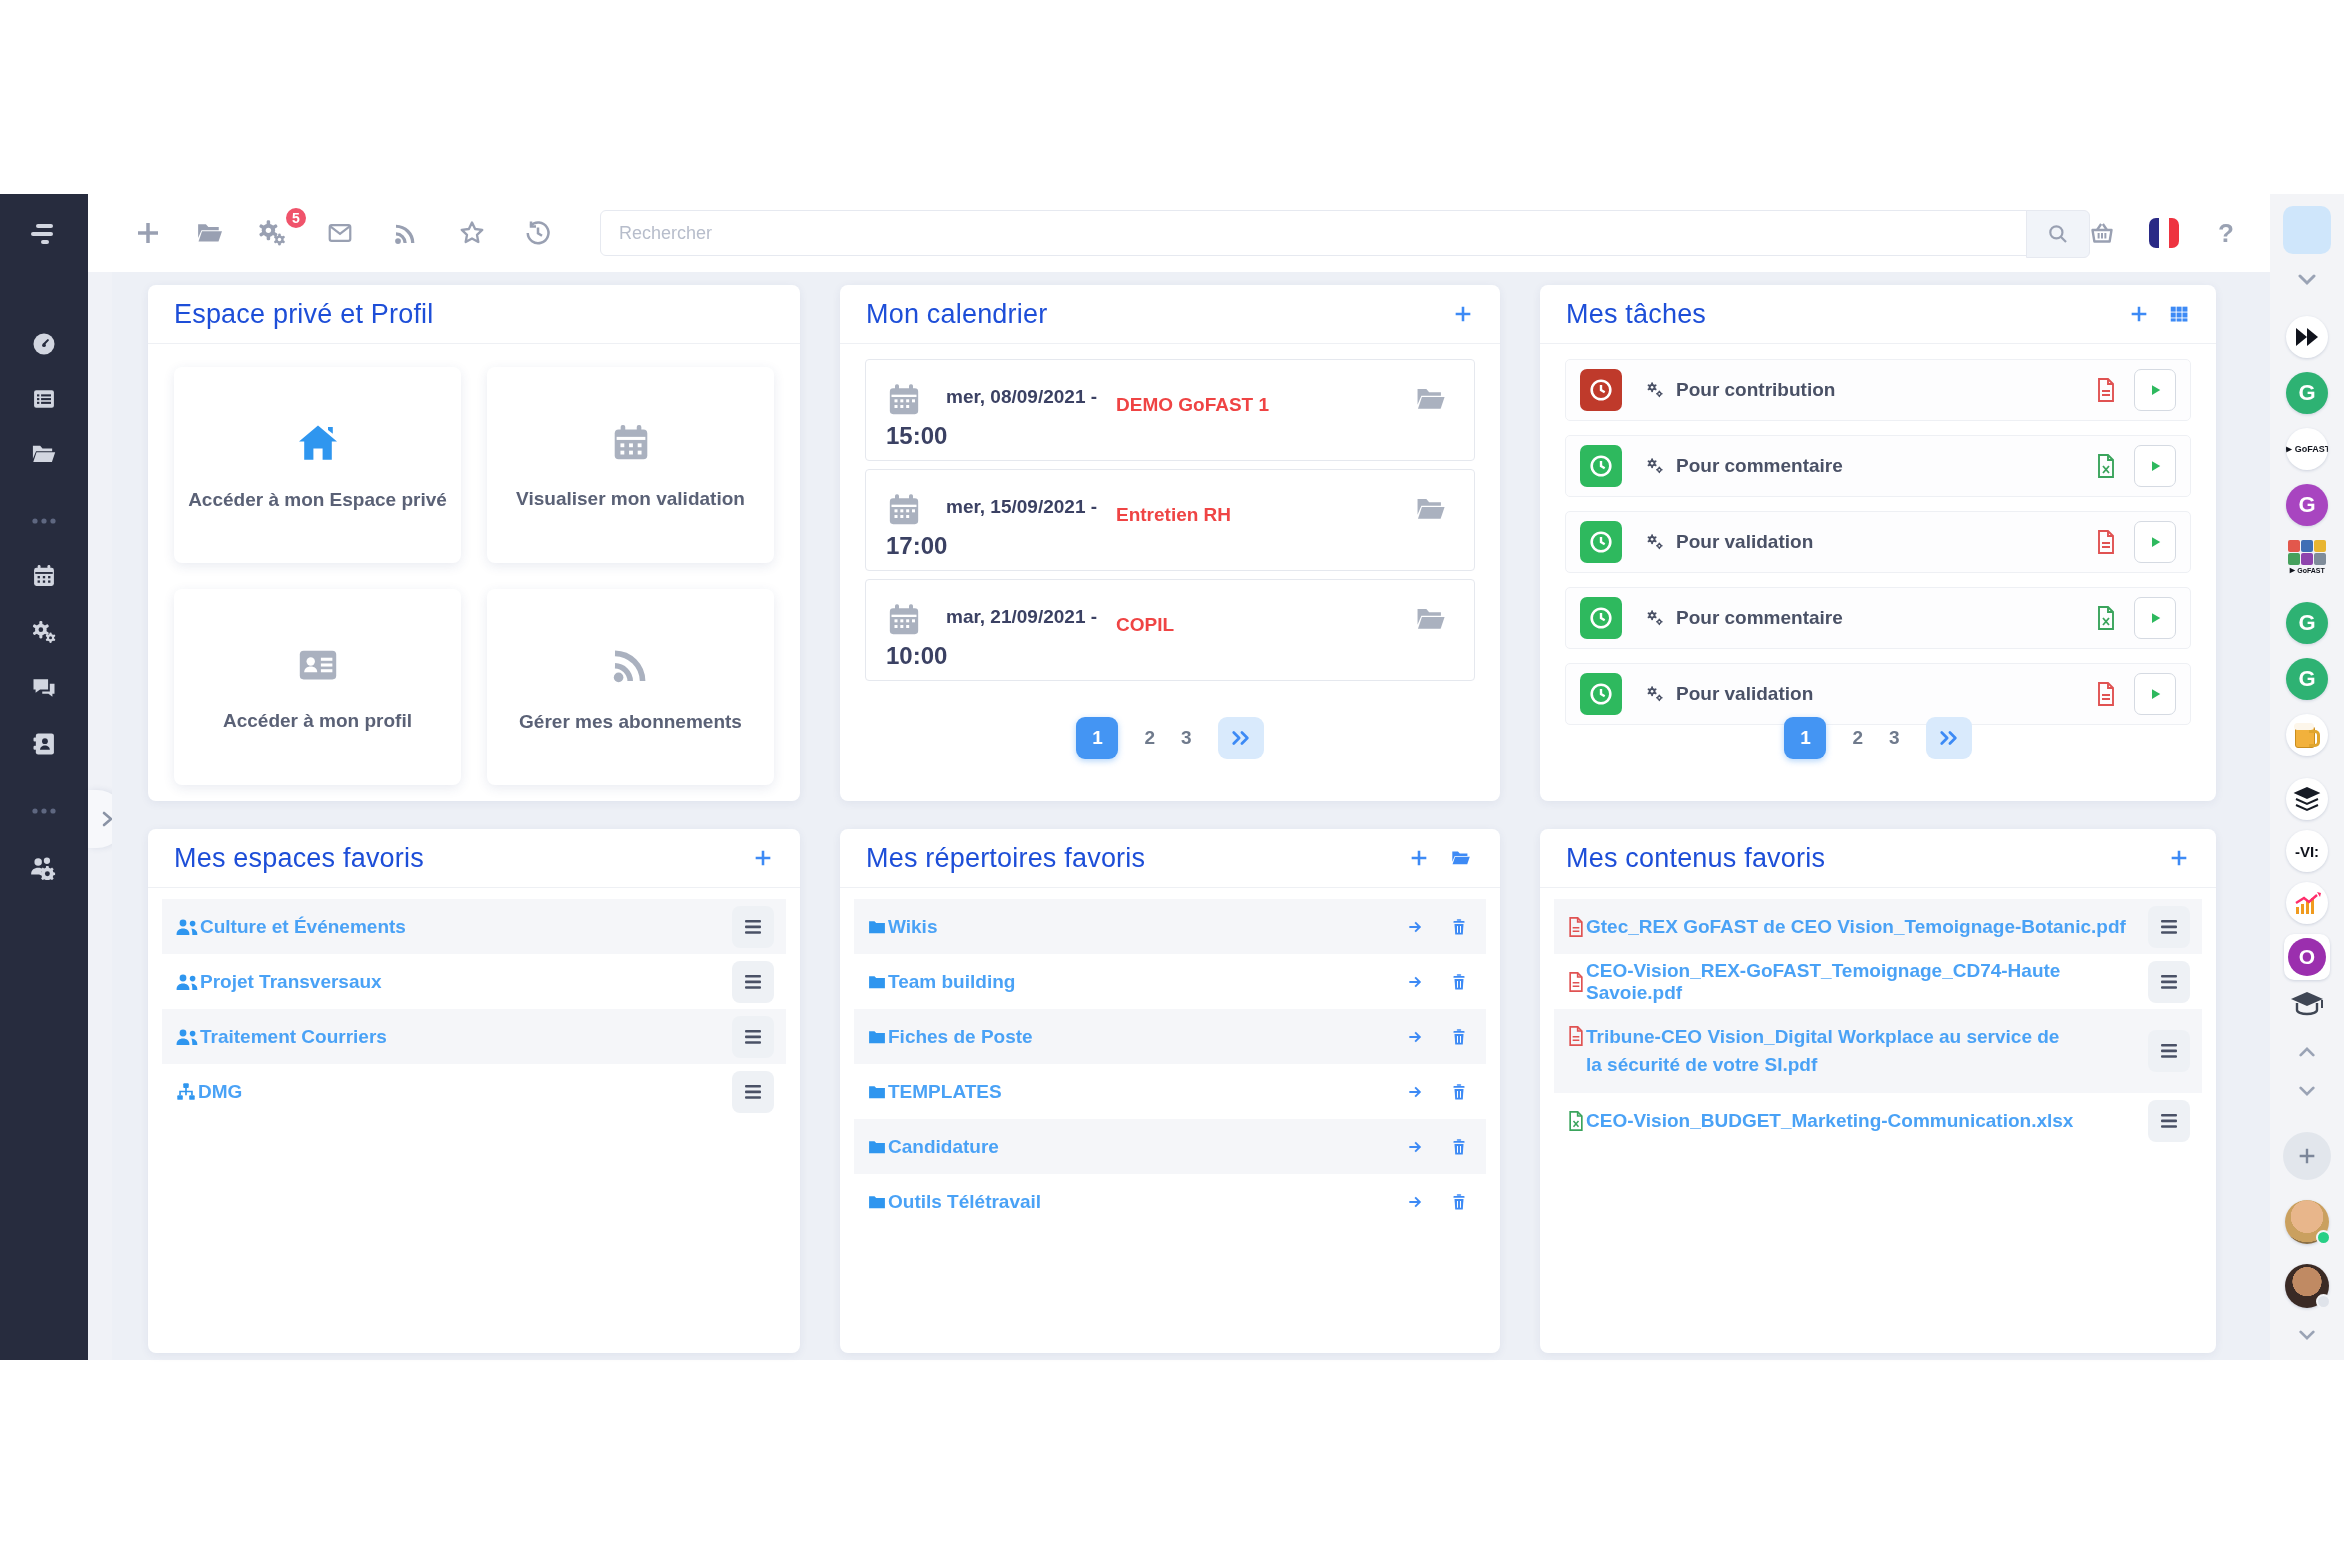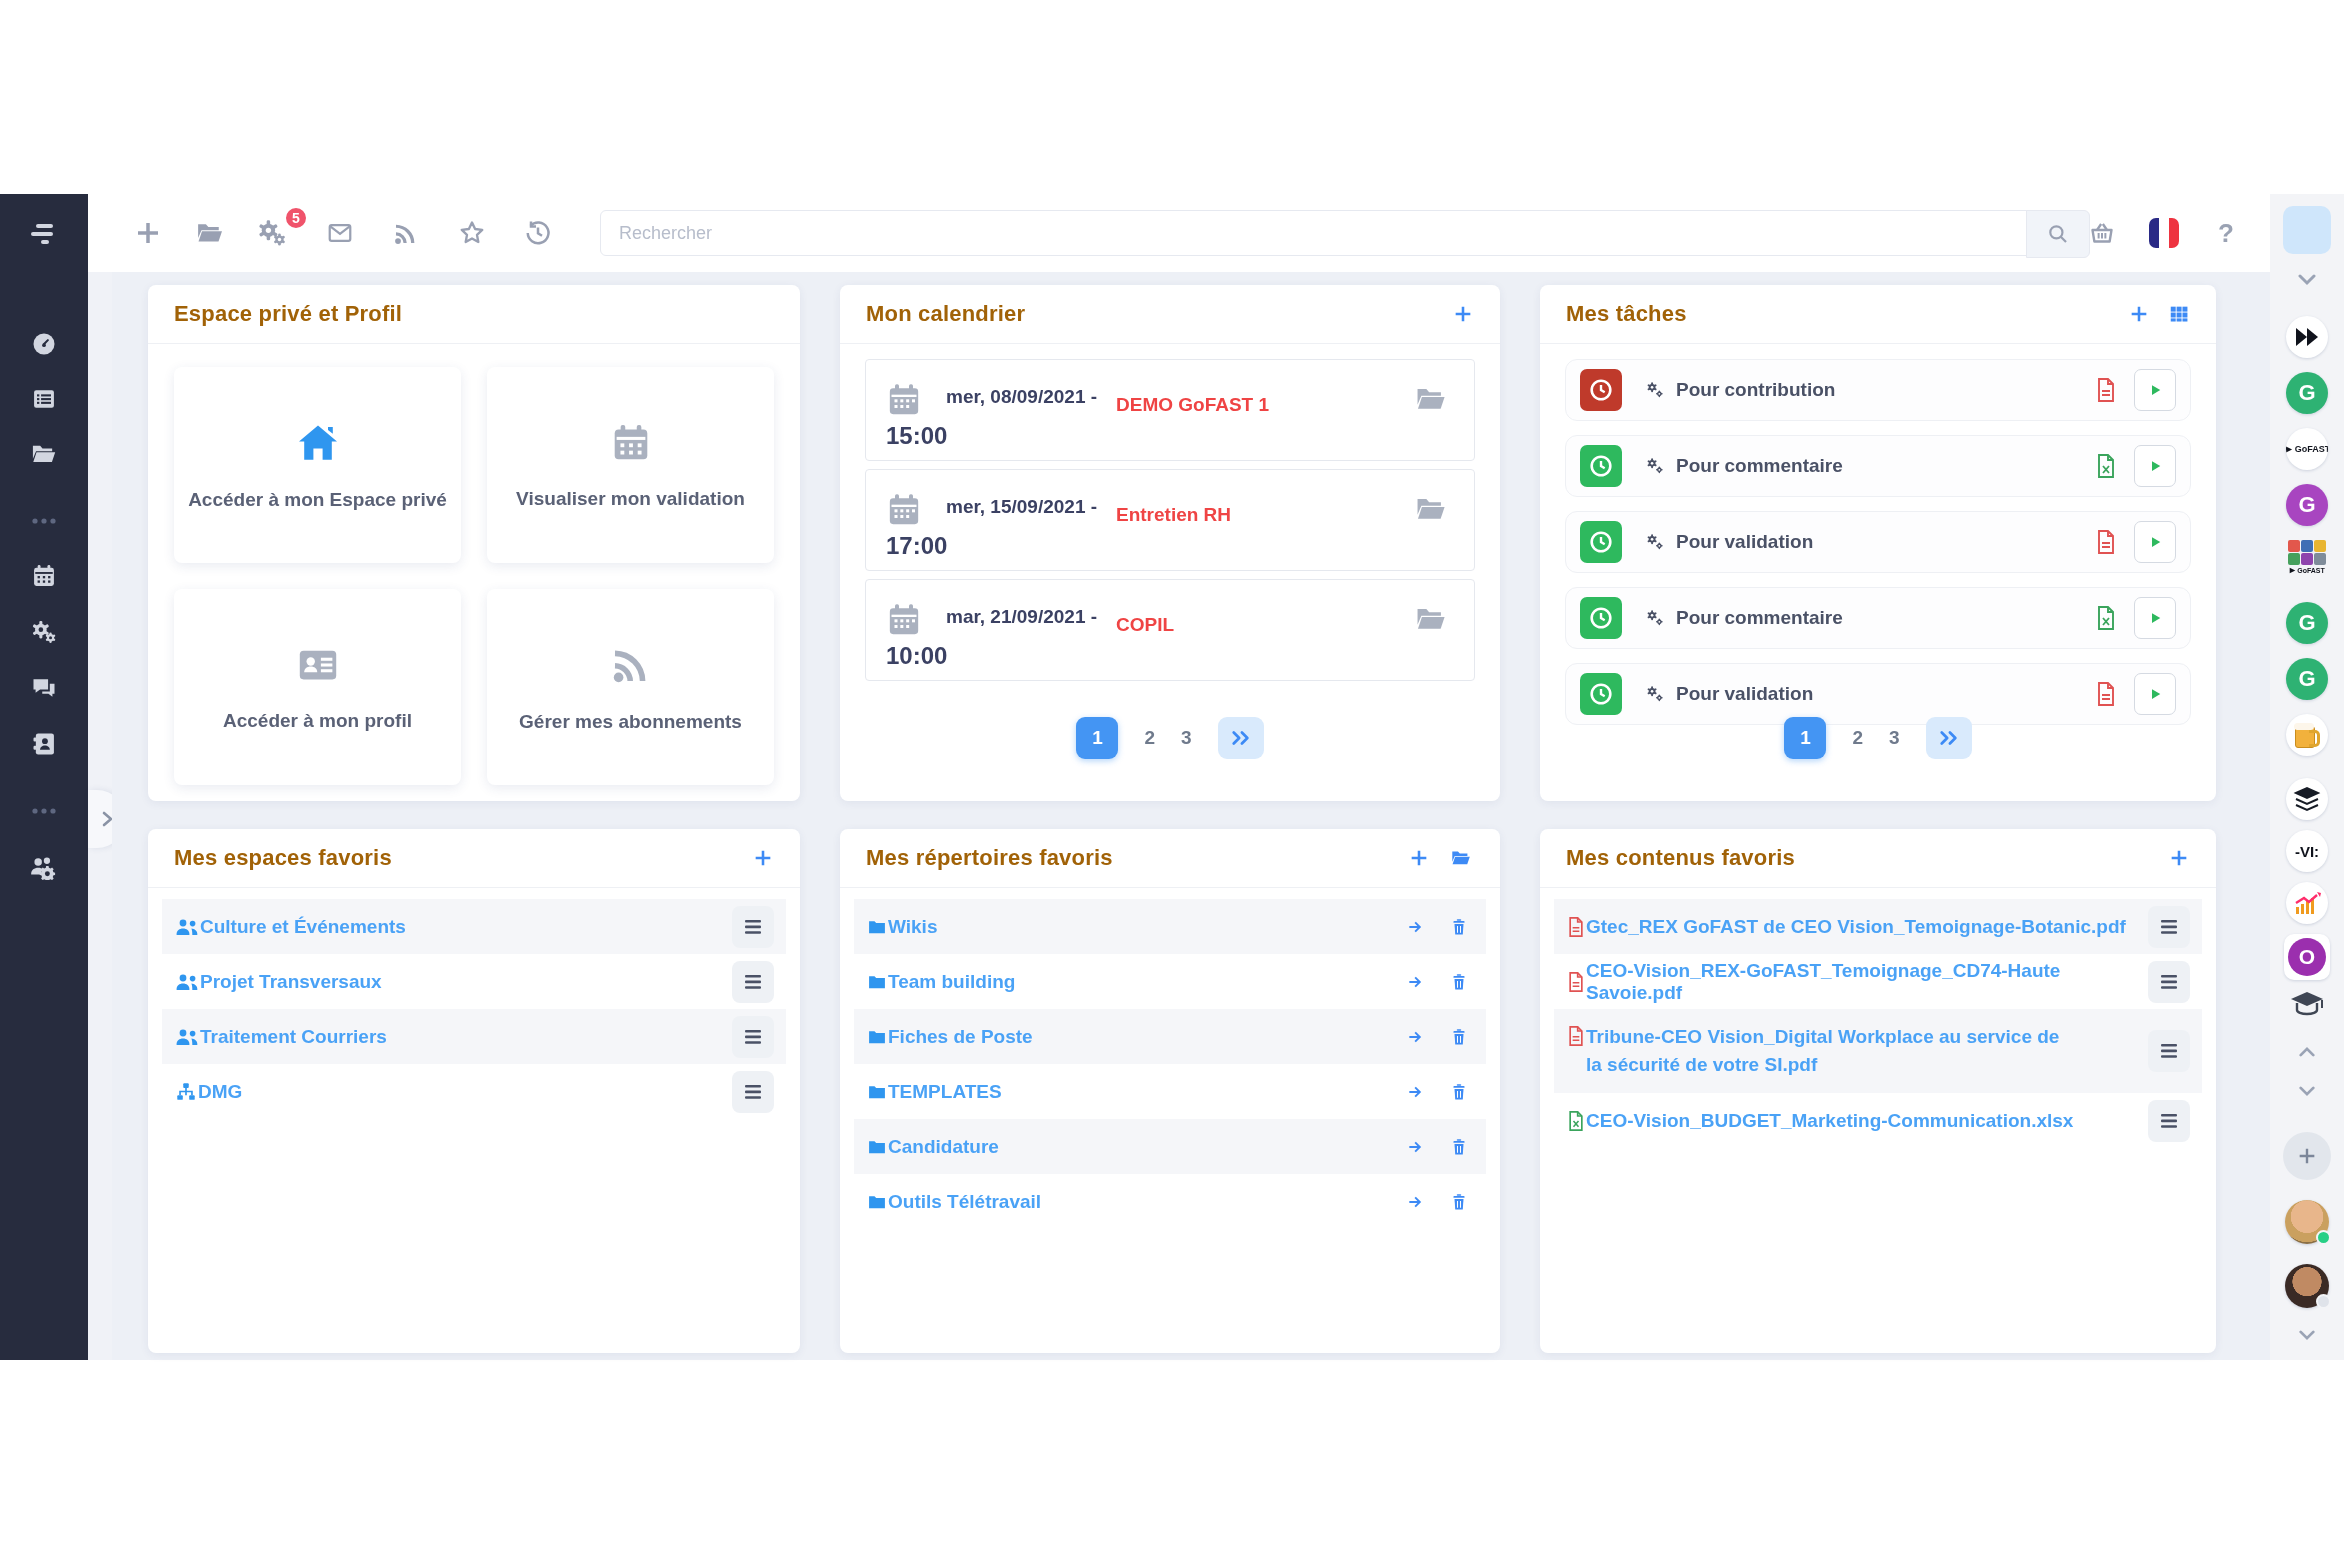--- a/index.html
+++ b/index.html
@@ -41,21 +41,21 @@
   .av2{background:radial-gradient(circle at 50% 40%, #c08a63 0 42%, #3a2a25 43% 100%);}
   .dot{position:absolute;right:-2px;bottom:-1px;width:15px;height:15px;border-radius:50%;border:2px solid #f3f4f7;box-sizing:border-box;}
   .tiles{display:grid;grid-template-columns:12px 12px 12px;grid-template-rows:12px 12px;gap:1px;}
   .tiles div{border-radius:2px;}
 
   
   #content{position:absolute;left:112px;top:78px;width:2158px;height:1088px;background:#edf0f6;}
   #cards{position:absolute;left:36px;top:13px;display:grid;grid-template-columns:652px 660px 676px;grid-template-rows:516px 524px;column-gap:40px;row-gap:28px;}
   .card{background:#fff;border-radius:8px;box-shadow:0 2px 10px rgba(42,63,115,.07);position:relative;overflow:hidden;}
   .card-hd{height:58px;display:flex;align-items:center;justify-content:space-between;padding:0 26px;border-bottom:1px solid #eef0f4;}
-  .card-title{font-size:22px;font-weight:bold;color:#a16207;letter-spacing:.2px;}
+  .card-title{font-size:27px;font-weight:normal;color:#1d4ed8;letter-spacing:.2px;}
   .hd-ics{display:flex;gap:18px;align-items:center;}
   .hd-btn{cursor:pointer;display:flex;align-items:center;}
 
   
   .tiles-grid{position:absolute;left:26px;top:82px;width:600px;display:grid;grid-template-columns:287px 287px;grid-template-rows:196px 196px;gap:26px;}
   .tile{background:#fff;border-radius:8px;box-shadow:0 3px 12px rgba(42,63,115,.10);display:flex;flex-direction:column;align-items:center;justify-content:center;gap:22px;cursor:pointer;}
   .tile-lb{font-size:19px;color:#5a6176;font-weight:bold;}
 
   
   .events{position:absolute;left:25px;top:74px;width:610px;display:flex;flex-direction:column;gap:8px;}
@@ -67,21 +67,21 @@
   .ev-folder{position:absolute;right:24px;top:22px;}
 
   
   .pager{position:absolute;left:0;width:100%;display:flex;justify-content:center;align-items:center;gap:26px;}
   .pg-active{width:42px;height:42px;border-radius:9px;background:#4495f3;color:#fff;font-size:19px;font-weight:bold;display:flex;align-items:center;justify-content:center;cursor:pointer;box-shadow:0 2px 6px rgba(68,149,243,.4);}
   .pg-num{font-size:19px;color:#6f7a8c;font-weight:bold;cursor:pointer;}
   .pg-next{width:46px;height:42px;border-radius:9px;background:#d9eafc;display:flex;align-items:center;justify-content:center;cursor:pointer;color:#3d8af5;font-size:20px;font-weight:bold;letter-spacing:-2px;}
 
   
   .tasks{position:absolute;left:25px;top:74px;width:626px;display:flex;flex-direction:column;gap:14px;}
-  .task{height:62px;background:#fdfdfe;border:1px solid #eef0f4;border-radius:12px;display:flex;align-items:center;padding:0 14px;box-sizing:border-box;}
+  .task{height:62px;background:#fdfdfe;border:1px solid #eef0f4;border-radius:5px;display:flex;align-items:center;padding:0 14px;box-sizing:border-box;}
   .t-ic{width:42px;height:42px;border-radius:7px;display:flex;align-items:center;justify-content:center;margin-right:22px;flex:0 0 auto;}
   .t-red{background:#bf3a2b;} .t-green{background:#2eb95e;}
   .t-lb{font-size:19px;font-weight:bold;color:#4a5166;margin-left:10px;flex:1;}
   .t-file{margin-right:16px;display:flex;align-items:center;}
   .t-play{width:40px;height:40px;border:1px solid #d5dae2;border-radius:7px;background:#fff;display:flex;align-items:center;justify-content:center;cursor:pointer;}
 
   
   .favs{position:absolute;left:14px;top:70px;display:flex;flex-direction:column;}
   .fav{display:flex;align-items:center;padding:0 12px;height:55px;}
   .fav.striped{background:#f5f6f9;}

